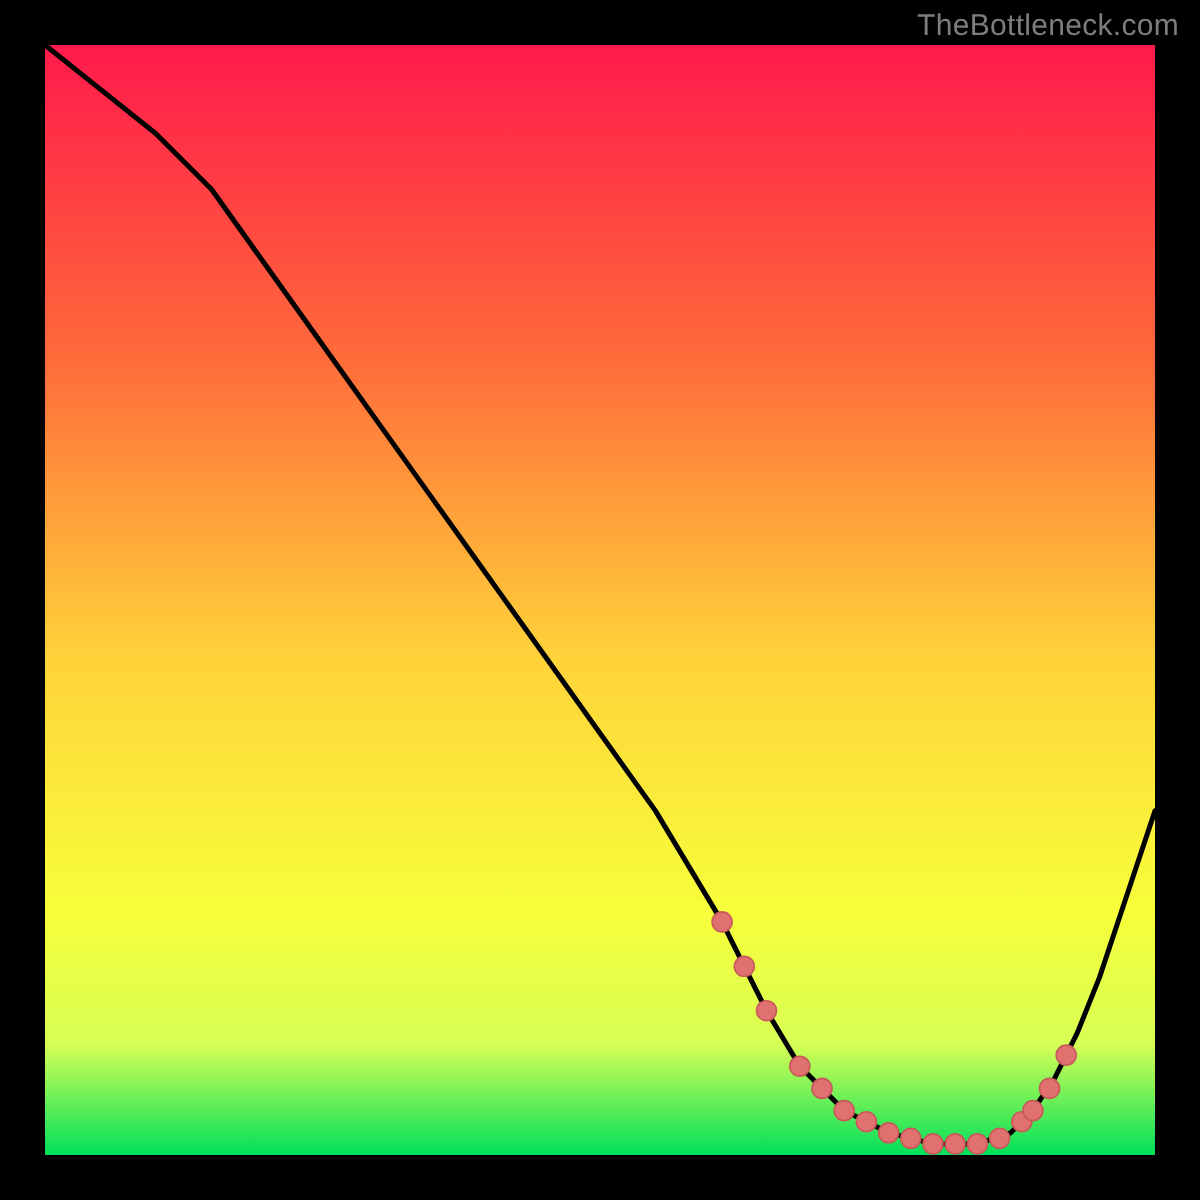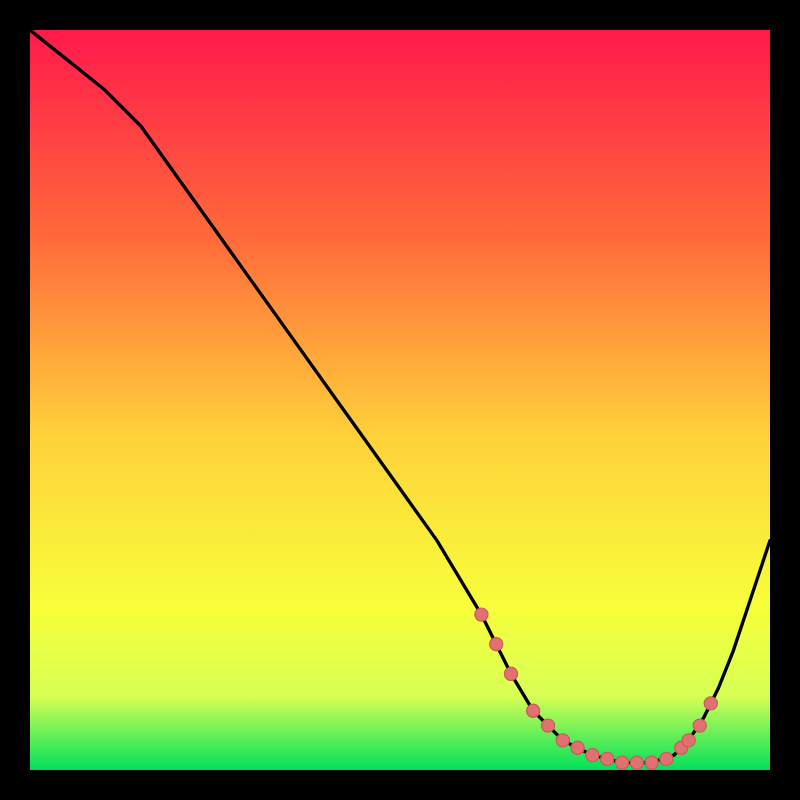--- a/index.html
+++ b/index.html
@@ -32,20 +32,21 @@
     font-size: 20px;
     letter-spacing: 0.2px;
     font-weight: 400;
   }
   svg { display: block; }
 </style>
 </head>
 <body>
 
 <div class="stage">
+  <div class="attribution">TheBottleneck.com</div>
 
   <svg class="plot" viewBox="0 0 100 100" preserveAspectRatio="none">
     <defs>
       <linearGradient id="bg-grad" x1="0" y1="0" x2="0" y2="1">
         <stop id="g0" offset="0%" stop-color="#ff1a4b"></stop>
         <stop id="g1" offset="28%" stop-color="#ff6a3a"></stop>
         <stop id="g2" offset="55%" stop-color="#ffd23a"></stop>
         <stop id="g3" offset="78%" stop-color="#f7ff3a"></stop>
         <stop id="g4" offset="90%" stop-color="#d7ff55"></stop>
         <stop id="g5" offset="100%" stop-color="#00e05a"></stop>

